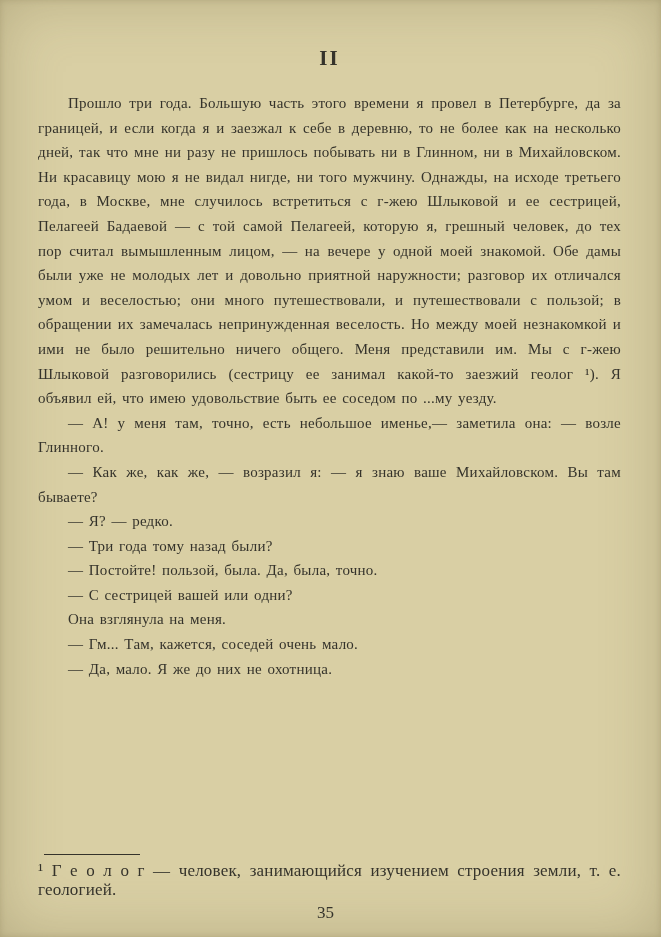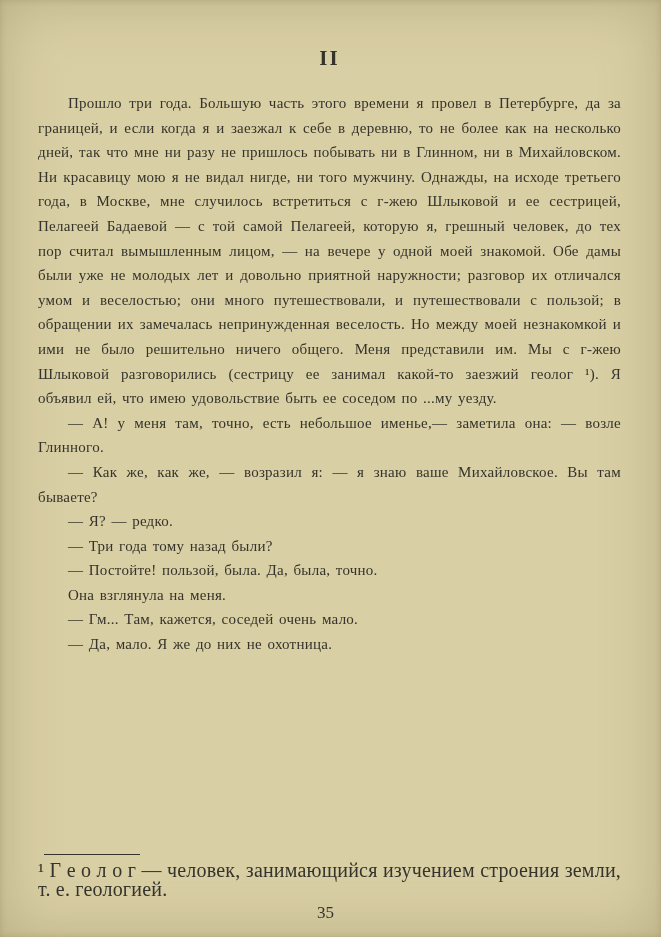--- a/index.html
+++ b/index.html
@@ -42,44 +42,45 @@
   .footnote-area{
     margin-top:auto;
     padding-top:6px;
   }
   .fn-rule{
     width:96px;
     border-top:1.5px solid var(--ink);
     margin:0 0 6px 6px;
   }
   .fn-text{
-    font-size:20px;
+    font-size:17px;
     line-height:19px;
     text-align:justify;
     letter-spacing:.2px;
   }
   .page-num{
     text-align:right;
     font-size:17px;
     padding:4px 8px 2px 0;
   }
 </style>
 </head>
 <body>
 
 <div class="page">
   <div class="heading">II</div>
 
   <div class="body-text">
       <p>Прошло три года. Большую часть этого времени я провел в Петербурге, да за границей, и если когда я и заезжал к себе в деревню, то не более как на несколько дней, так что мне ни разу не пришлось побывать ни в Глинном, ни в Михайловском. Ни красавицу мою я не видал нигде, ни того мужчину. Однажды, на исходе третьего года, в Москве, мне случилось встретиться с г-жею Шлыковой и ее сестрицей, Пелагеей Бадаевой — с той самой Пелагеей, которую я, грешный человек, до тех пор считал вымышленным лицом, — на вечере у одной моей знакомой. Обе дамы были уже не молодых лет и довольно приятной наружности; разговор их отличался умом и веселостью; они много путешествовали, и путешествовали с пользой; в обращении их замечалась непринужденная веселость. Но между моей незнакомкой и ими не было решительно ничего общего. Меня представили им. Мы с г-жею Шлыковой разговорились (сестрицу ее занимал какой-то заезжий геолог ¹). Я объявил ей, что имею удовольствие быть ее соседом по ...му уезду.</p>
       <p>— А! у меня там, точно, есть небольшое именье,— заметила она: — возле Глинного.</p>
-      <p>— Как же, как же, — возразил я: — я знаю ваше Михайловское. Вы там бываете?</p>
+      <p>— Как же, как же, — возразил я: — я знаю ваше Михайловском. Вы там бываете?</p>
       <p>— Я? — редко.</p>
       <p>— Три года тому назад были?</p>
       <p>— Постойте! пользой, была. Да, была, точно.</p>
+      <p>— С сестрицей вашей или одни?</p>
       <p>Она взглянула на меня.</p>
       <p>— Гм... Там, кажется, соседей очень мало.</p>
       <p>— Да, мало. Я же до них не охотница.</p>
     </div>
 
   <div class="footnote-area">
     <div class="fn-rule"></div>
     <div class="fn-text">¹ Г е о л о г — человек, занимающийся изучением строения земли, т. е. геологией.</div>
   </div>
 

